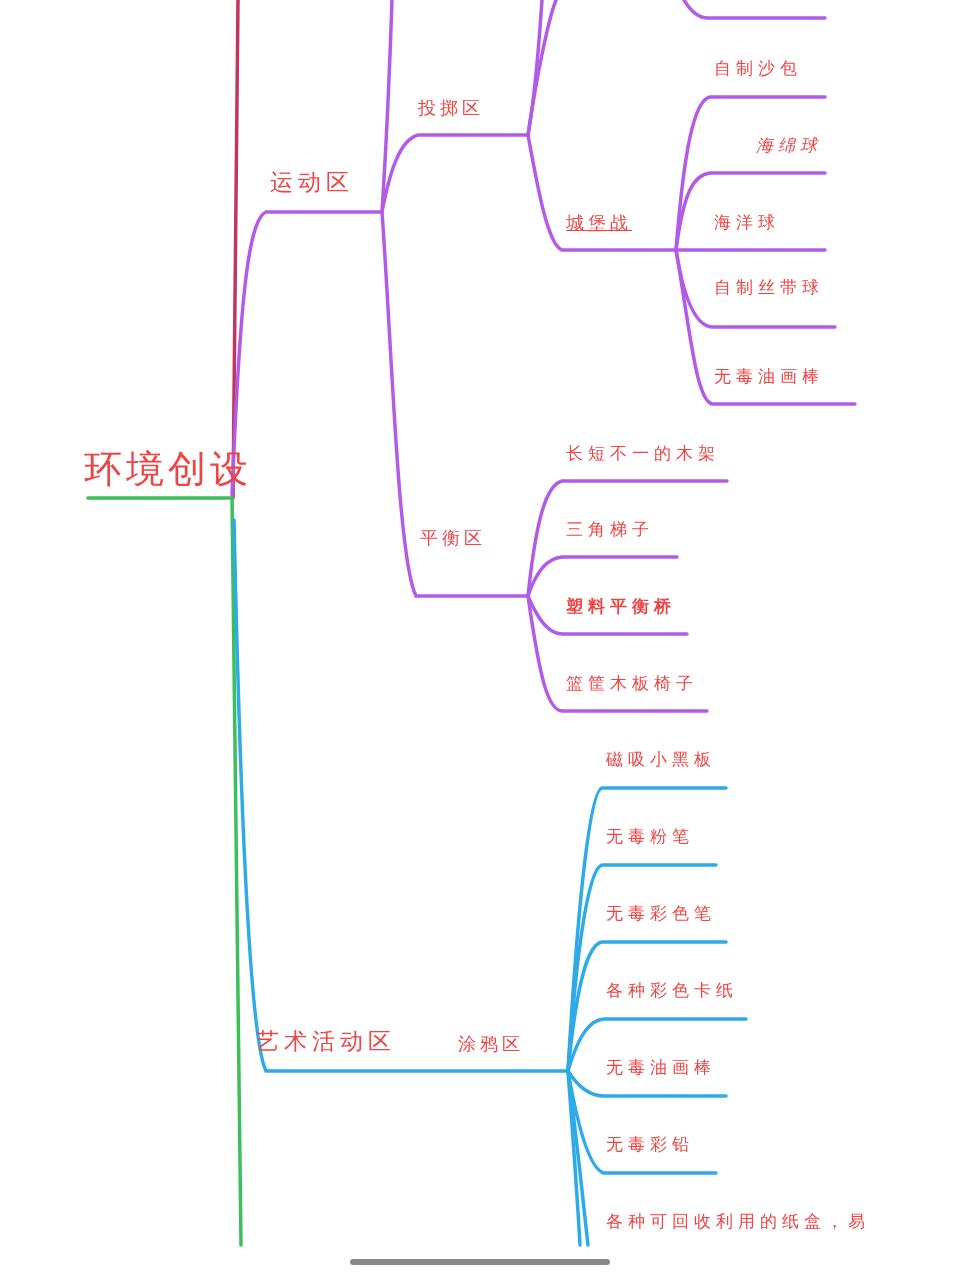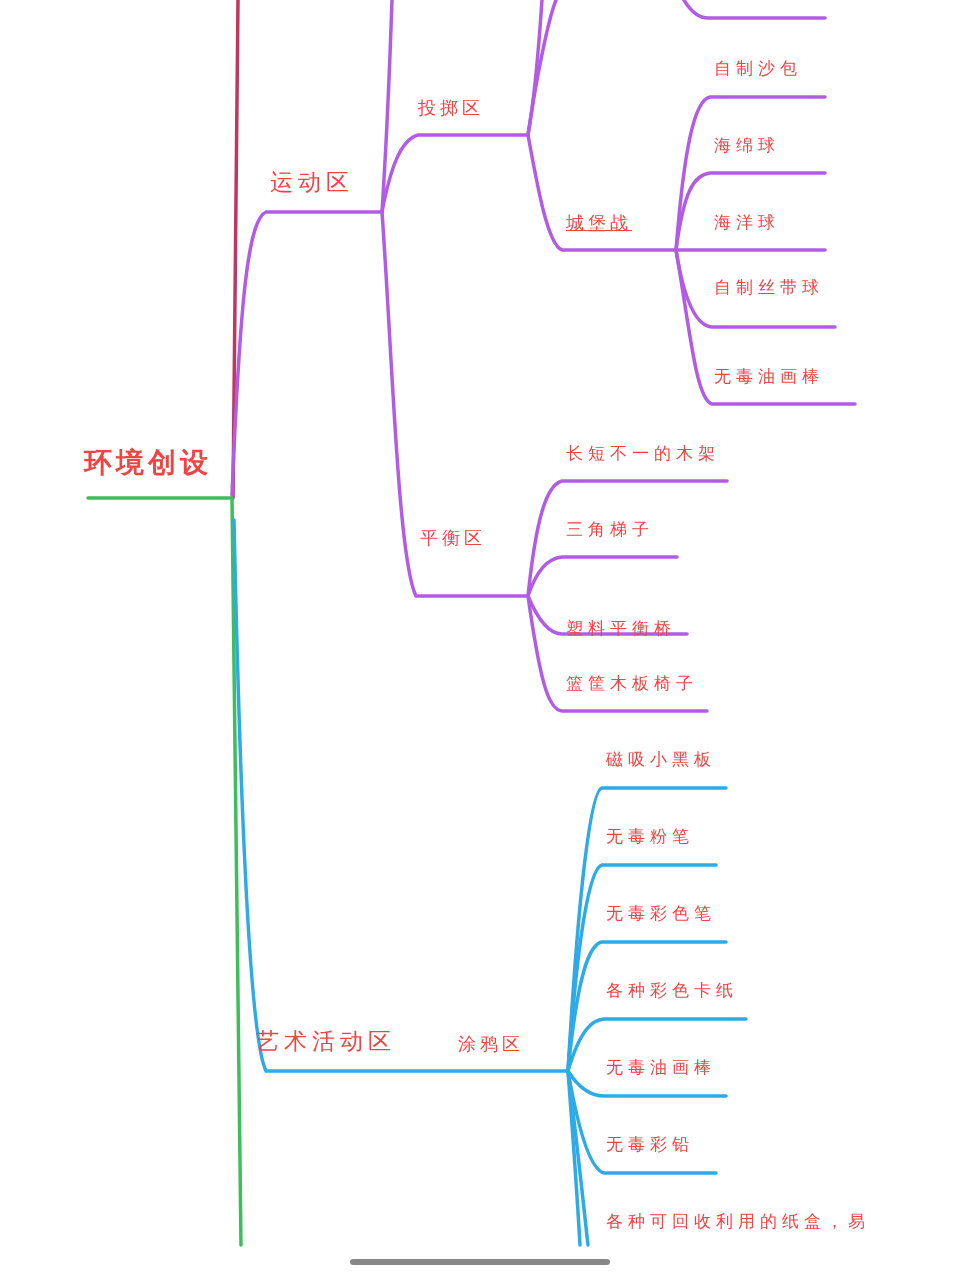--- a/index.html
+++ b/index.html
@@ -1,20 +1,20 @@
 <!DOCTYPE html>
 <html><head>
 <meta charset="utf-8">
 <style>
   html, body { margin: 0; padding: 0; background: #ffffff; }
   body { width: 960px; height: 1280px; position: relative; overflow: hidden;
          font-family: "DejaVu Serif", "Liberation Serif", serif; color: #111; }
   svg.lines { position: absolute; left: 0; top: 0; width: 960px; height: 1280px; }
   .lbl { position: absolute; white-space: nowrap; letter-spacing: 4px; color: #ef4444; }
-  .root { font-size: 28px; font-weight: bold; letter-spacing: 4px; }
+  .root { font-size: 38px; font-weight: normal; letter-spacing: 4px; }
   .l1 { font-size: 23px; letter-spacing: 5px; }
   .l2 { font-size: 18px; letter-spacing: 4px; }
   .l3 { font-size: 17px; letter-spacing: 5px; }
   .home-indicator { position: absolute; left: 350px; top: 1259px; width: 260px; height: 6px;
                     background: #888; border-radius: 3px; }
 </style>
 </head>
 <body>
 
 <svg class="lines" viewBox="0 0 960 1280">
@@ -65,29 +65,29 @@
     </g>
   </g>
 </svg>
 
 <div class="lbl root" style="left:84px; top:444px;">环境创设</div>
 
 <div class="lbl l1" style="left:270px; top:167px;">运动区</div>
 <div class="lbl l2" style="left:418px; top:96px;text-align:center;">投掷区</div>
 <div class="lbl l2" style="left:566px; top:211px;text-decoration:underline;">城堡战</div>
 <div class="lbl l3" style="left:714px; top:57px;">自制沙包</div>
-<div class="lbl l3" style="left:714px; top:134px;">海绵球</div>
+<div class="lbl l3" style="left:756px; top:134px;font-style:italic;">海绵球</div>
 <div class="lbl l3" style="left:714px; top:211px;">海洋球</div>
 <div class="lbl l3" style="left:714px; top:276px;">自制丝带球</div>
 <div class="lbl l3" style="left:714px; top:365px;">无毒油画棒</div>
 
 <div class="lbl l2" style="left:420px; top:526px;">平衡区</div>
 <div class="lbl l3" style="left:566px; top:442px;">长短不一的木架</div>
 <div class="lbl l3" style="left:566px; top:518px;">三角梯子</div>
-<div class="lbl l3" style="left:566px; top:617px;">塑料平衡桥</div>
+<div class="lbl l3" style="left:566px; top:595px;font-weight:bold;">塑料平衡桥</div>
 <div class="lbl l3" style="left:566px; top:672px;">篮筐木板椅子</div>
 
 <div class="lbl l1" style="left:256px; top:1026px;">艺术活动区</div>
 <div class="lbl l2" style="left:458px; top:1032px;">涂鸦区</div>
 <div class="lbl l3" style="left:606px; top:748px;">磁吸小黑板</div>
 <div class="lbl l3" style="left:606px; top:825px;">无毒粉笔</div>
 <div class="lbl l3" style="left:606px; top:902px;">无毒彩色笔</div>
 <div class="lbl l3" style="left:606px; top:979px;">各种彩色卡纸</div>
 <div class="lbl l3" style="left:606px; top:1056px;">无毒油画棒</div>
 <div class="lbl l3" style="left:606px; top:1133px;">无毒彩铅</div>

